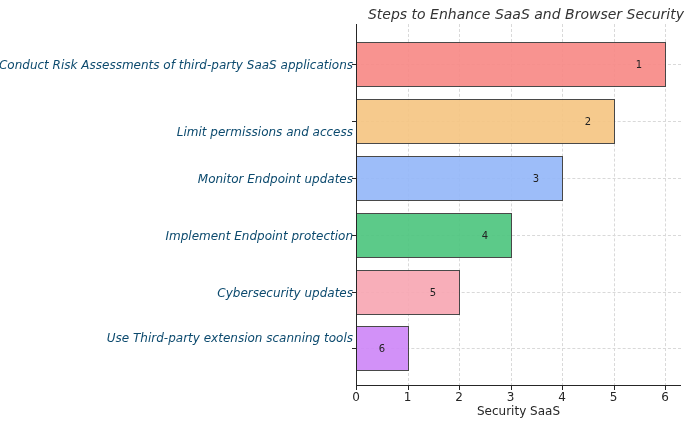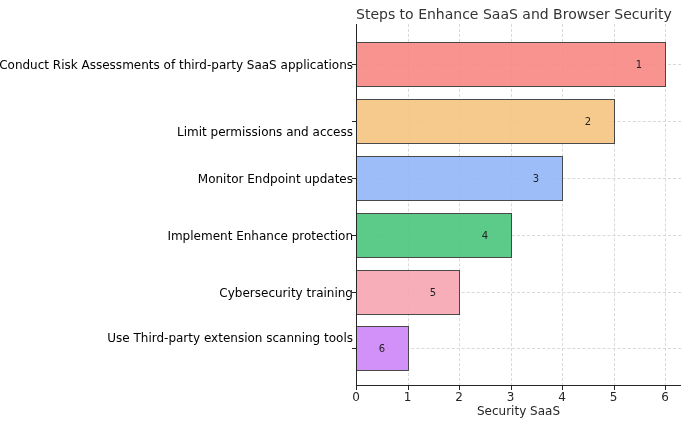--- a/index.html
+++ b/index.html
@@ -1,25 +1,25 @@
 <!DOCTYPE html>
 <html><head>
 <meta charset="utf-8">
 <style>
   html, body { margin:0; padding:0; background:#ffffff; }
   body { width:695px; height:429px; position:relative; overflow:hidden; font-family:"DejaVu Sans", sans-serif; color:#262626; }
-  .title { position:absolute; left:356px; width:340px; top:6px; font-size:14px; color:#333; white-space:nowrap; }
+  .title { position:absolute; left:356px; width:340px; top:6px; text-align:center; font-size:14px; color:#333; white-space:nowrap;font-style:italic; }
   .plot { position:absolute; left:356px; top:24px; width:325px; height:362px; }
   .grid-v { position:absolute; top:0; bottom:0; width:0; border-left:1px dashed #d9d9d9; }
   .grid-h { position:absolute; left:0; right:0; height:0; border-top:1px dashed #d9d9d9; }
   .spine-left { position:absolute; left:0; top:0; bottom:0; width:0; border-left:1.3px solid #262626; }
   .spine-bottom { position:absolute; left:0; right:0; bottom:0; height:0; border-top:1.3px solid #262626; }
   .bar { position:absolute; left:0; height:45px; border:1.2px solid #3a3a3a; box-sizing:border-box; opacity:0.92; }
   .bar-label { position:absolute; font-size:10px; color:#222; transform:translate(-50%,-50%); }
-  .ytick-label { position:absolute; right:342px; font-size:12px; color:#000000; white-space:nowrap; transform:translateY(-50%); }
+  .ytick-label { position:absolute; right:342px; font-size:12px; color:#0c4a6e; white-space:nowrap; transform:translateY(-50%);font-style:italic; }
   .ytick { position:absolute; left:352px; width:4px; height:0; border-top:1px solid #262626; }
   .xtick { position:absolute; top:386px; height:4px; width:0; border-left:1px solid #262626; }
   .xtick-label { position:absolute; top:390px; font-size:12px; color:#262626; transform:translateX(-50%); }
   .xlabel { position:absolute; top:404px; left:356px; width:325px; text-align:center; font-size:12px; color:#262626; }
 </style>
 </head>
 <body>
 
 <div class="title">Steps to Enhance SaaS and Browser Security</div>
 
@@ -58,22 +58,22 @@
 <div class="ytick" style="top:64px"></div>
 <div class="ytick" style="top:121px"></div>
 <div class="ytick" style="top:178px"></div>
 <div class="ytick" style="top:235px"></div>
 <div class="ytick" style="top:292px"></div>
 <div class="ytick" style="top:348px"></div>
 
 <div class="ytick-label" style="top:65px">Conduct Risk Assessments of third-party SaaS applications</div>
 <div class="ytick-label" style="top:132px">Limit permissions and access</div>
 <div class="ytick-label" style="top:179px">Monitor Endpoint updates</div>
-<div class="ytick-label" style="top:236px">Implement Enhance protection</div>
-<div class="ytick-label" style="top:293px">Cybersecurity training</div>
+<div class="ytick-label" style="top:236px">Implement Endpoint protection</div>
+<div class="ytick-label" style="top:293px">Cybersecurity updates</div>
 <div class="ytick-label" style="top:338px">Use Third-party extension scanning tools</div>
 
 <div class="xtick" style="left:356px"></div>
 <div class="xtick" style="left:407.5px"></div>
 <div class="xtick" style="left:459px"></div>
 <div class="xtick" style="left:510.5px"></div>
 <div class="xtick" style="left:562px"></div>
 <div class="xtick" style="left:613.5px"></div>
 <div class="xtick" style="left:665px"></div>
 

